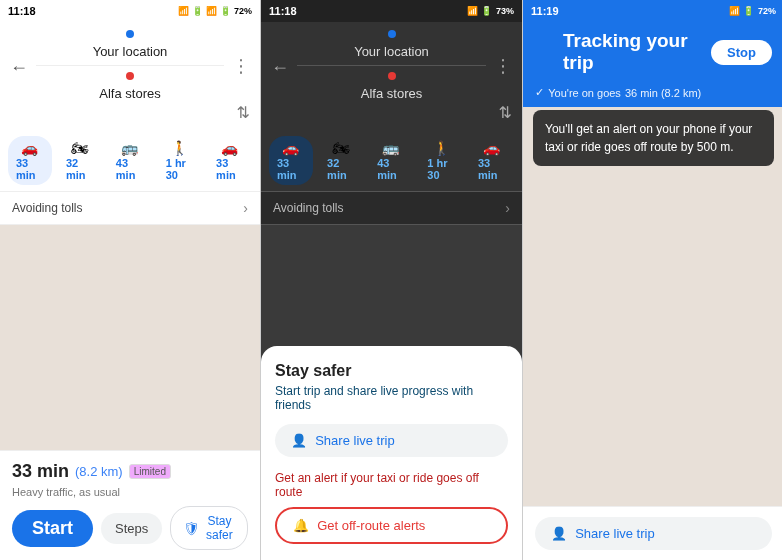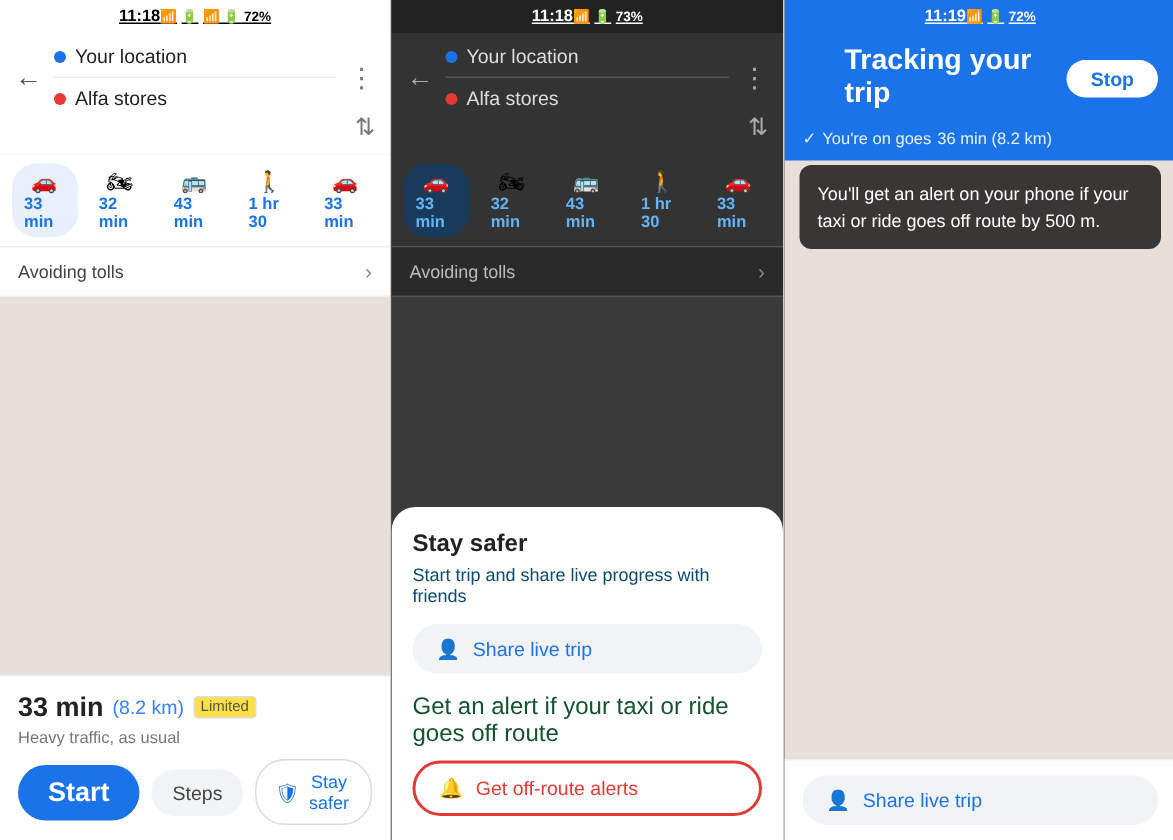--- a/index.html
+++ b/index.html
@@ -21,27 +21,26 @@
     .panel-1 { width: 260px; height: 560px; background: #e8e0d8; }
     .panel-2 { width: 261px; height: 560px; background: #3a3a3a; }
     .panel-3 { width: 261px; height: 560px; background: #e8e0d8; }
 
     
     .status-bar {
       height: 22px;
       background: #fff;
       display: flex;
       align-items: center;
-      justify-content: center;
+      justify-content: space-between;
       padding: 0 8px;
       font-size: 10px;
       font-weight: bold;
       z-index: 10;
       position: relative;
-      text-decoration: underline;
     }
     .status-bar.dark { background: #222; color: #fff; }
     .status-bar.blue { background: #1a73e8; color: #fff; }
     .status-time { font-size: 11px; font-weight: bold; }
     .status-icons { display: flex; align-items: center; gap: 3px; font-size: 9px; }
 
     
     .search-area {
       background: #fff;
       padding: 8px 10px;
@@ -66,20 +65,21 @@
       flex: 1;
       display: flex;
       flex-direction: column;
       gap: 4px;
     }
     .search-input-row {
       display: flex;
       align-items: center;
       gap: 6px;
       font-size: 13px;
+      flex-direction: column;
     }
     .dot-blue {
       width: 8px; height: 8px;
       background: #1a73e8;
       border-radius: 50%;
       flex-shrink: 0;
     }
     .dot-red {
       width: 8px; height: 8px;
       background: #e53935;
@@ -171,21 +171,21 @@
     .trip-info-row {
       display: flex;
       align-items: center;
       gap: 6px;
       margin-bottom: 4px;
     }
     .trip-time { font-size: 18px; font-weight: bold; color: #222; }
     .trip-dist { font-size: 13px; color: #3b82f6; }
     .limited-badge {
       font-size: 10px;
-      background: #fde047;
+      background: #f0abfc;
       border: 1px solid #ddd;
       border-radius: 3px;
       padding: 1px 4px;
       color: #555;
     }
     .traffic-text { font-size: 11px; color: #777; margin-bottom: 8px; }
     .action-buttons {
       display: flex;
       gap: 8px;
       align-items: center;
@@ -254,22 +254,22 @@
       border: none;
       border-radius: 20px;
       padding: 9px 16px;
       font-size: 13px;
       color: #1a73e8;
       cursor: pointer;
       margin-bottom: 14px;
       width: 100%;
     }
     .alert-section-title {
-      font-size: 16px;
-      color: #14532d;
+      font-size: 12px;
+      color: #b91c1c;
       margin-bottom: 8px;
     }
     .btn-off-route {
       display: flex;
       align-items: center;
       gap: 8px;
       background: #fff;
       border: 2px solid #e53935;
       border-radius: 20px;
       padding: 9px 16px;

